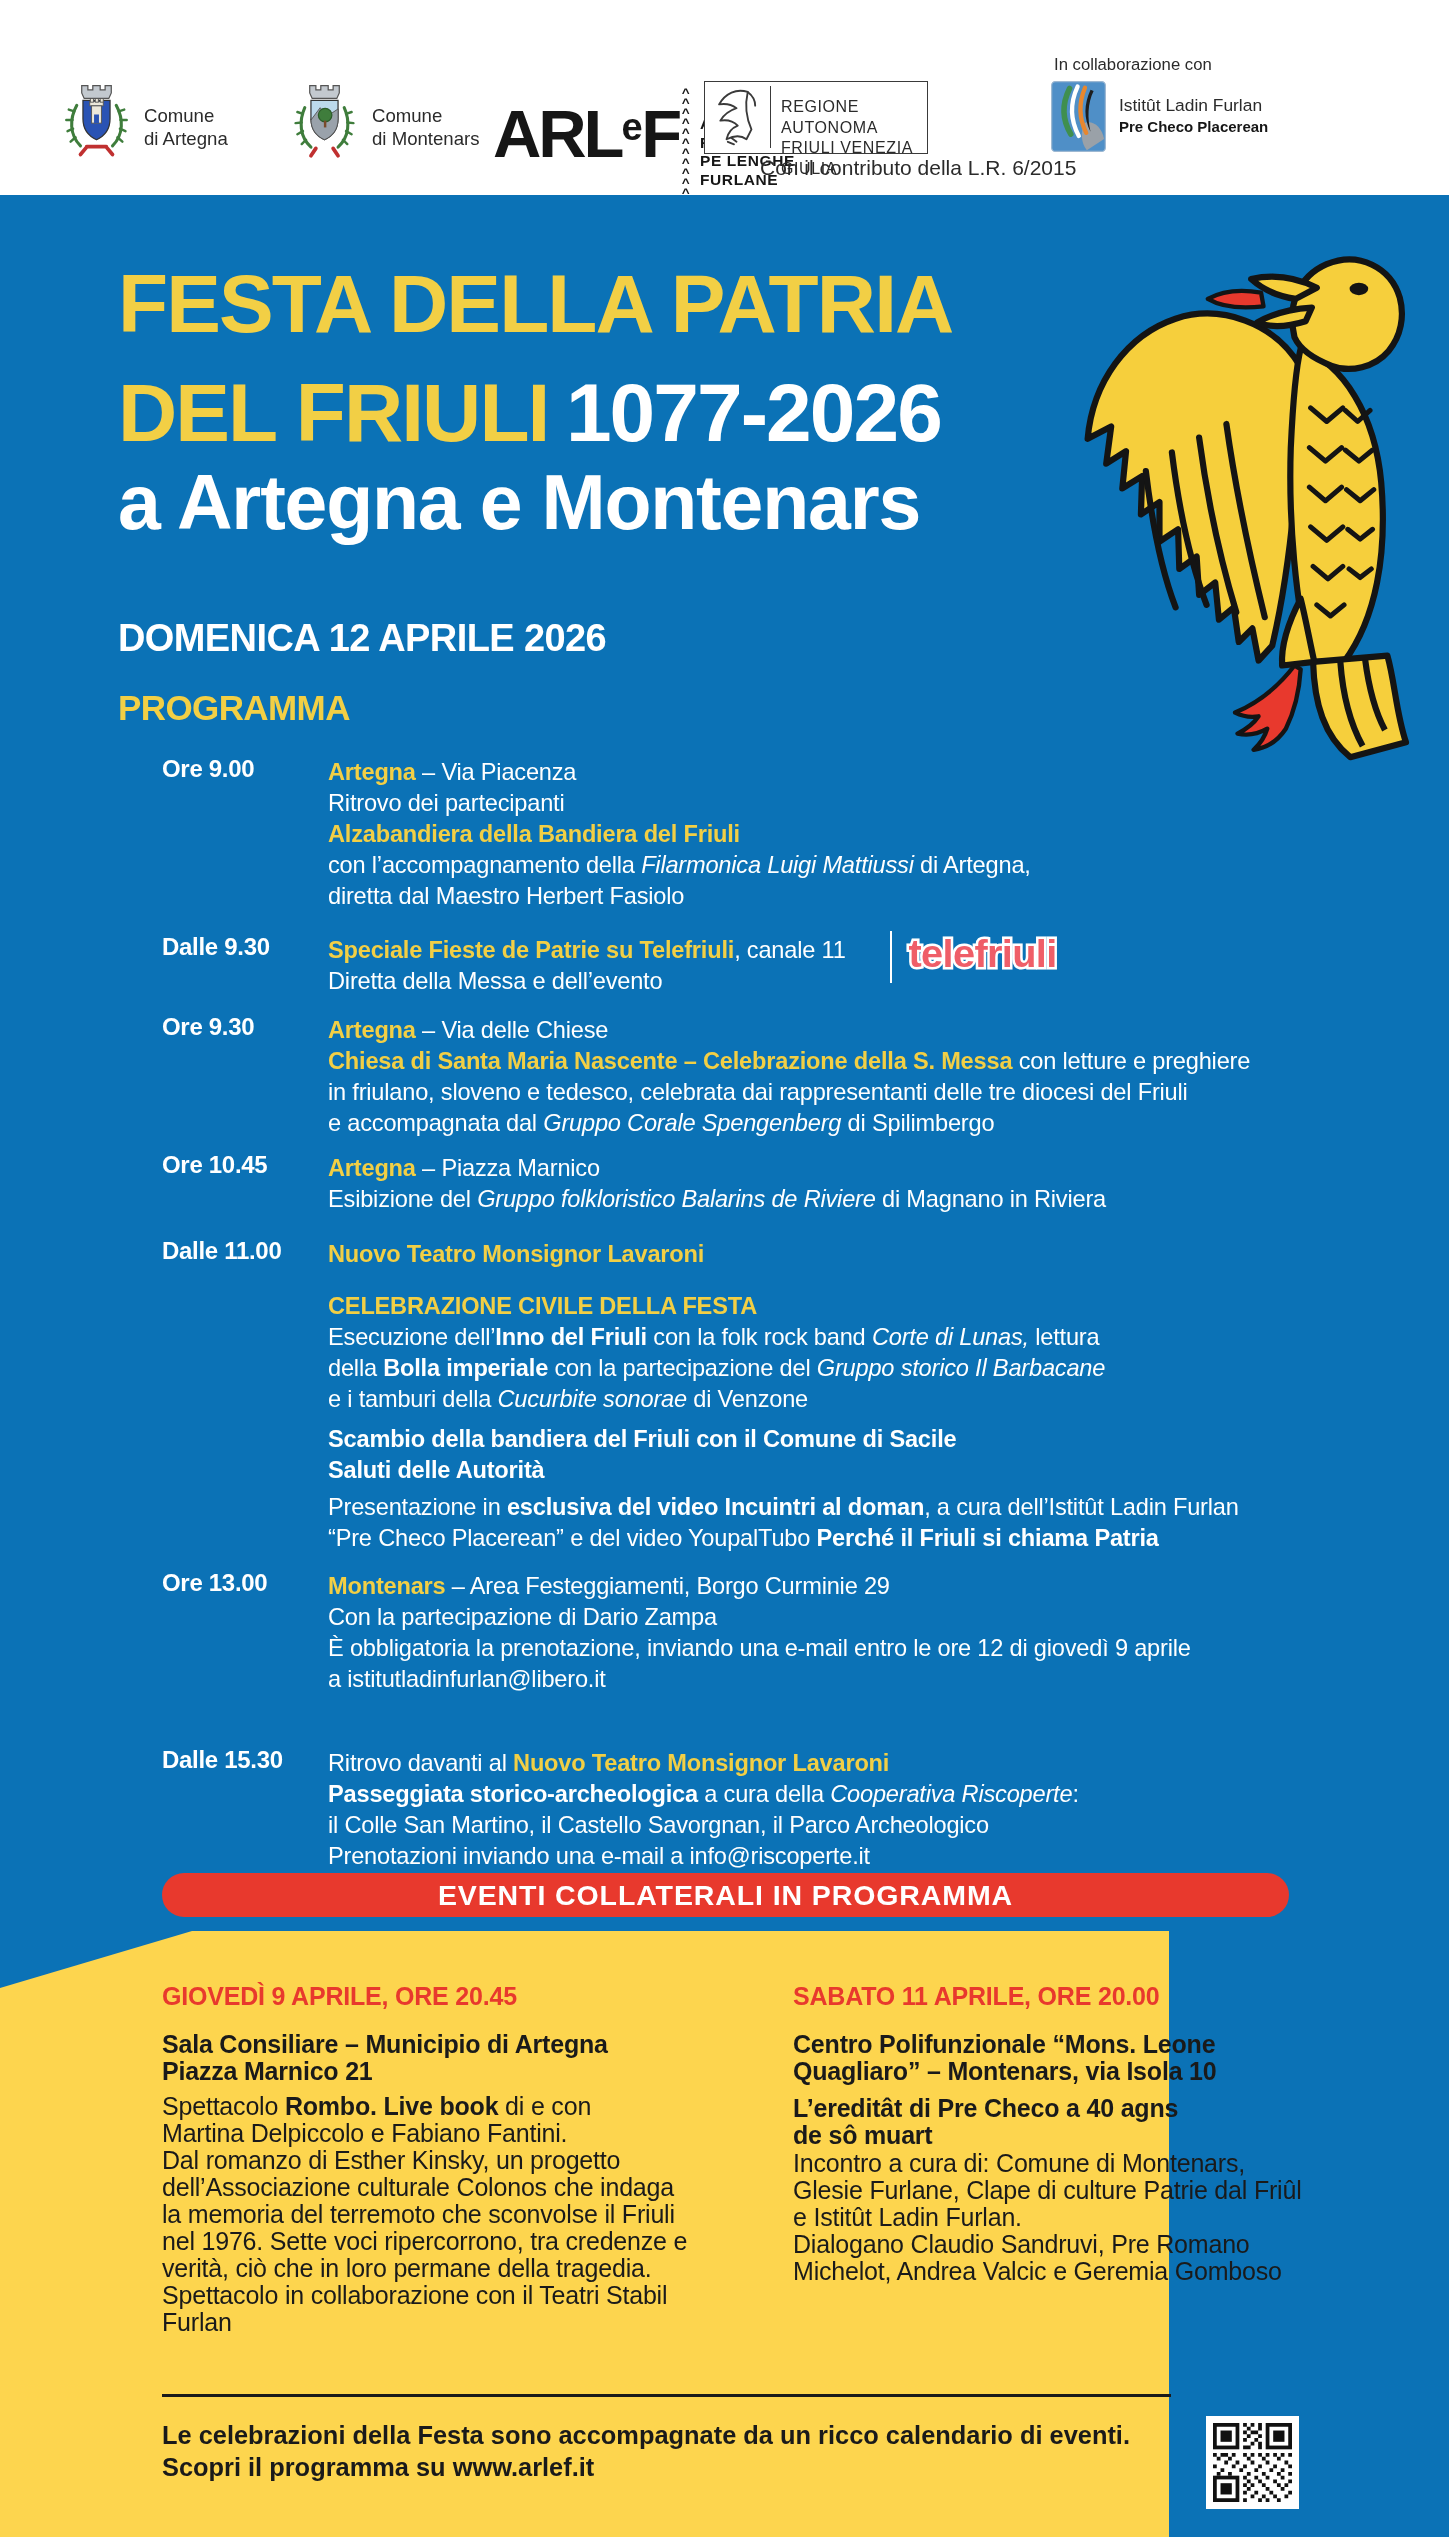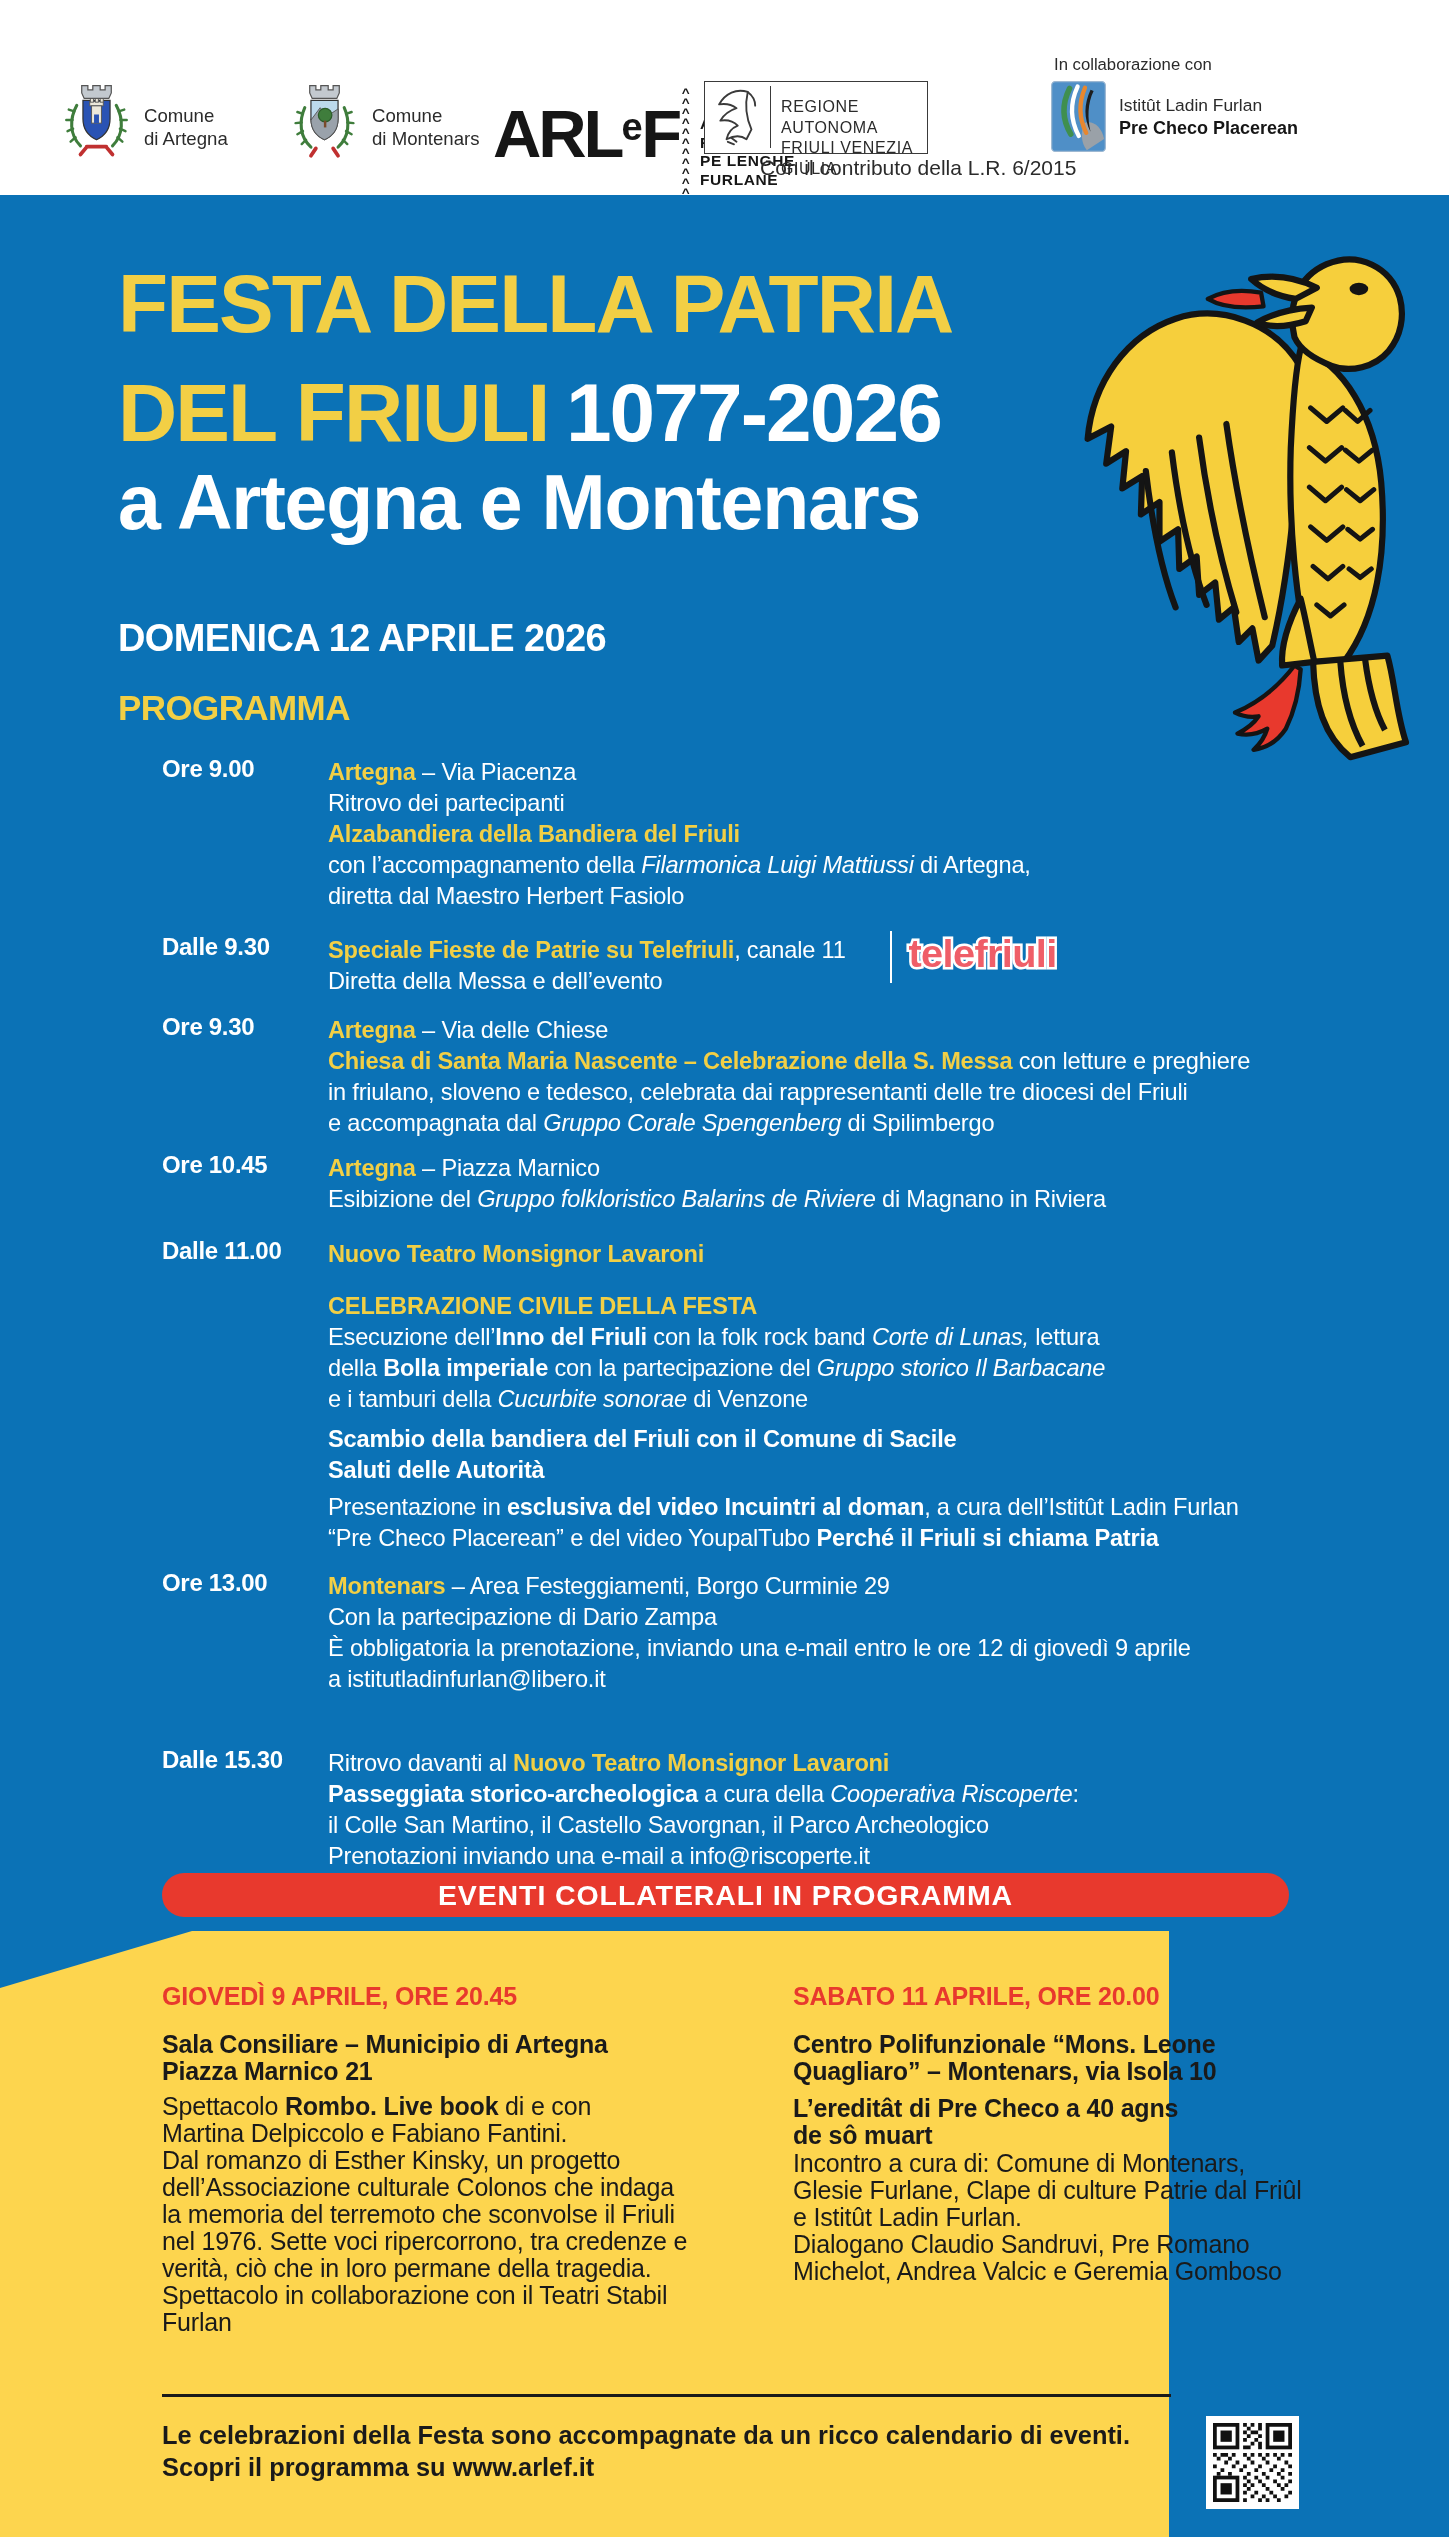--- a/index.html
+++ b/index.html
@@ -17,21 +17,21 @@
   .arlef-word{position:absolute;left:493px;top:94px;font-weight:bold;color:#161616;letter-spacing:-3.1px;font-size:67px;line-height:67px;}
   .arlef-word .e{font-size:38px;vertical-align:17.4px;letter-spacing:-1.2px;}
   .arlef-chevrons{position:absolute;left:679px;top:88px;color:#161616;font-size:13.6px;line-height:10px;font-weight:bold;text-align:center;width:13.6px;}
   .arlef-desc{position:absolute;left:700px;top:115px;font-size:15.5px;line-height:18.6px;font-weight:bold;color:#161616;letter-spacing:0.6px;}
   .fvg-box{position:absolute;left:704px;top:81px;width:224px;height:73px;border:1.9px solid #3a3a3a;background:#fff;box-sizing:border-box;}
   .fvg-divider{position:absolute;left:65px;top:3.7px;width:1.2px;height:62px;background:#3a3a3a;}
   .fvg-text{position:absolute;left:76px;top:15px;font-size:16px;line-height:20.5px;color:#2b2b2b;letter-spacing:0.6px;}
   .fvg-note{position:absolute;left:724px;top:156px;font-size:21px;color:#2b2b2b;margin-left:36px;}
   .collab-intro{position:absolute;left:1054px;top:55px;font-size:16.7px;color:#2b2b2b;}
   .ilf-text1{position:absolute;left:1119px;top:95px;font-size:17.4px;color:#2b2b2b;}
-  .ilf-text2{position:absolute;left:1119px;top:118px;font-size:18px;font-weight:bold;color:#161616;text-align:right;}
+  .ilf-text2{position:absolute;left:1119px;top:118px;font-size:15px;font-weight:bold;color:#161616;text-align:right;}
   
   .title-l1{position:absolute;left:118px;top:263px;font-size:82px;line-height:82px;font-weight:bold;color:var(--yellow);letter-spacing:-1.9px;white-space:nowrap;}
   .title-l2{position:absolute;left:118px;top:372px;font-size:82px;line-height:82px;font-weight:bold;letter-spacing:-1.9px;white-space:nowrap;}
   .title-l2 .yy{color:var(--yellow);margin-right:17.4px;}
   .title-l2 .yr{color:#fff;}
   .title-l3{position:absolute;left:118px;top:464px;font-size:77px;line-height:77px;font-weight:bold;color:#fff;letter-spacing:-1.2px;white-space:nowrap;}
   .date-heading{position:absolute;left:118px;top:617px;font-size:38px;font-weight:bold;color:#fff;letter-spacing:-0.6px;}
   .program-heading{position:absolute;left:118px;top:688px;font-size:35px;font-weight:bold;color:var(--yellow);letter-spacing:-0.6px;}
   
   .prow{position:absolute;left:0;width:1449px;}

